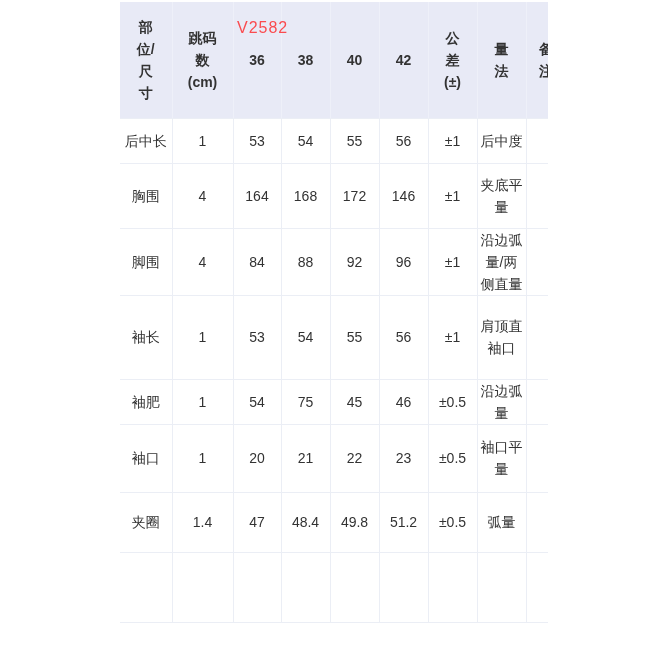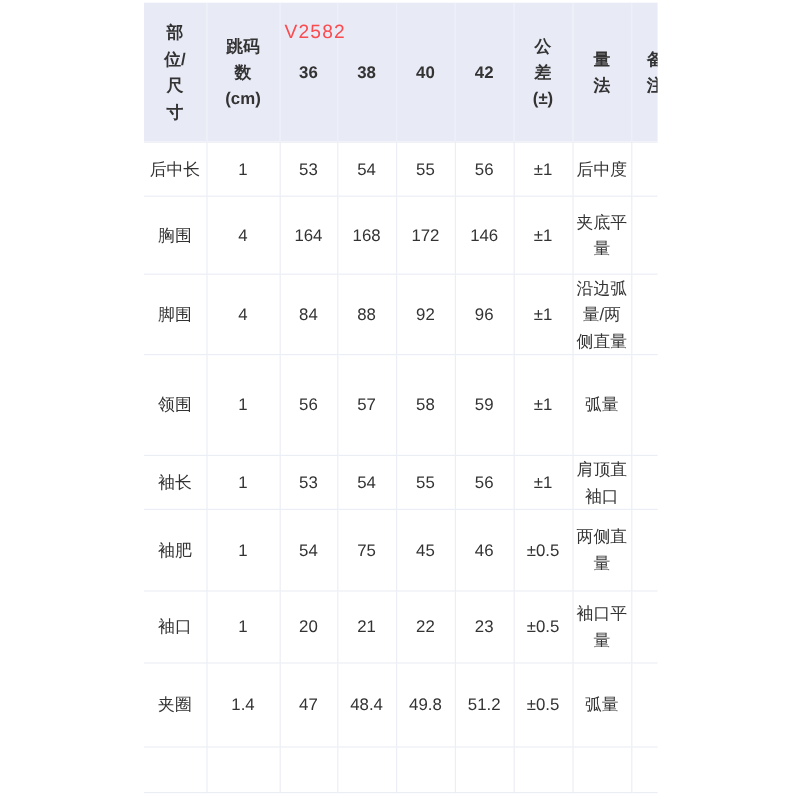--- a/index.html
+++ b/index.html
@@ -146,50 +146,39 @@
             <td class="cell-step">4</td>
             <td class="cell-s36">84</td>
             <td class="cell-s38">88</td>
             <td class="cell-s40">92</td>
             <td class="cell-s42">96</td>
             <td class="cell-tolerance">±1</td>
             <td class="cell-method">沿边弧量/两侧直量</td>
             <td class="cell-note"></td>
           </tr>
           <tr>
-            <td class="cell-part">领围</td>
-            <td class="cell-step">1</td>
-            <td class="cell-s36">56</td>
-            <td class="cell-s38">57</td>
-            <td class="cell-s40">58</td>
-            <td class="cell-s42">59</td>
-            <td class="cell-tolerance">±1</td>
-            <td class="cell-method">弧量</td>
-            <td class="cell-note"></td>
-          </tr>
-          <tr>
             <td class="cell-part">袖长</td>
             <td class="cell-step">1</td>
             <td class="cell-s36">53</td>
             <td class="cell-s38">54</td>
             <td class="cell-s40">55</td>
             <td class="cell-s42">56</td>
             <td class="cell-tolerance">±1</td>
             <td class="cell-method">肩顶直袖口</td>
             <td class="cell-note"></td>
           </tr>
           <tr>
             <td class="cell-part">袖肥</td>
             <td class="cell-step">1</td>
             <td class="cell-s36">54</td>
             <td class="cell-s38">75</td>
             <td class="cell-s40">45</td>
             <td class="cell-s42">46</td>
             <td class="cell-tolerance">±0.5</td>
-            <td class="cell-method">两侧直量</td>
+            <td class="cell-method">沿边弧量</td>
             <td class="cell-note"></td>
           </tr>
           <tr>
             <td class="cell-part">袖口</td>
             <td class="cell-step">1</td>
             <td class="cell-s36">20</td>
             <td class="cell-s38">21</td>
             <td class="cell-s40">22</td>
             <td class="cell-s42">23</td>
             <td class="cell-tolerance">±0.5</td>

